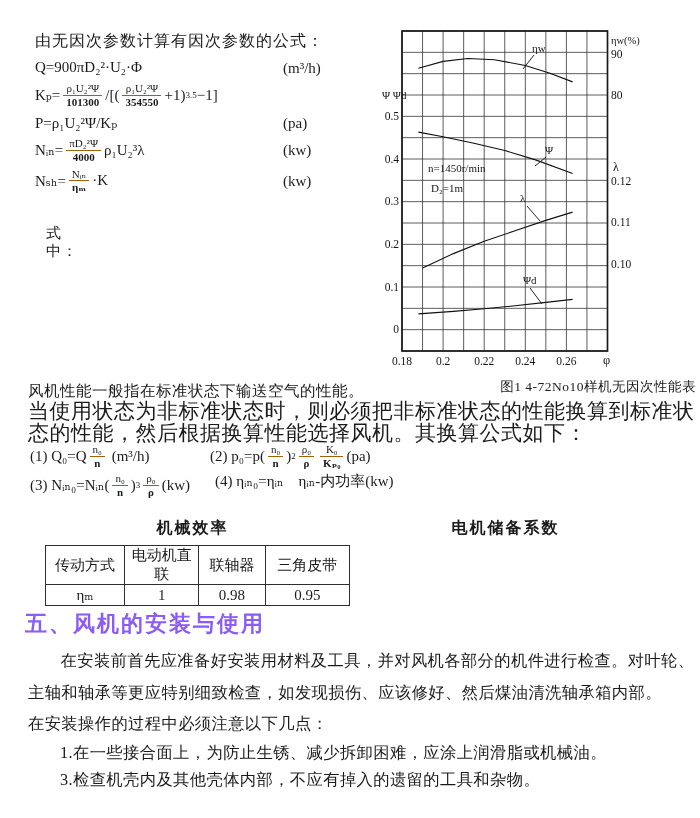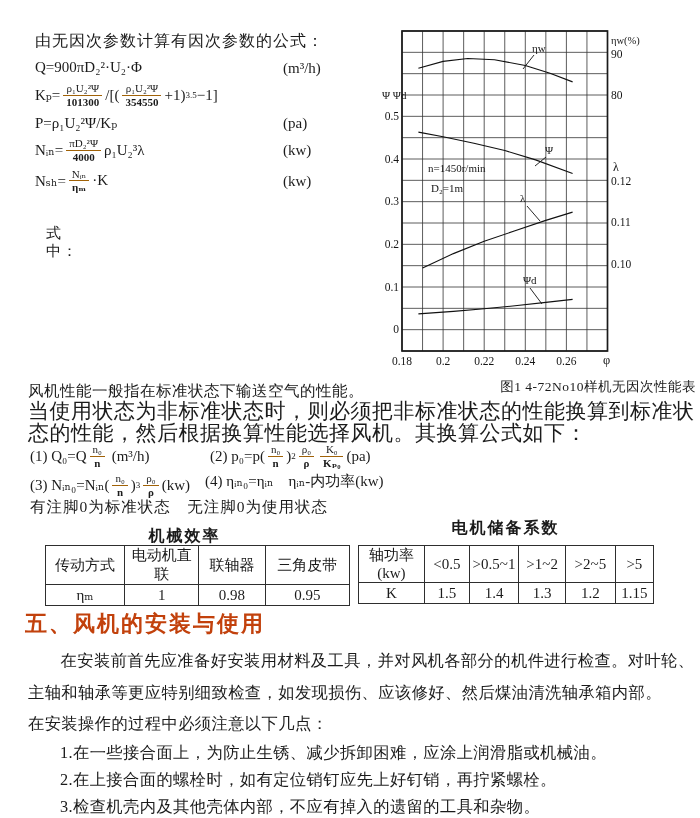--- a/index.html
+++ b/index.html
@@ -30,21 +30,21 @@
   .p2{left:28px;top:401px;width:671px;font-size:21px;line-height:21.5px;letter-spacing:0.5px;}
 
   .convrow{position:absolute;font-size:15px;}
   .convcell{position:absolute;display:flex;align-items:center;white-space:nowrap;}
   .footnote{left:30px;top:497px;font-size:15.5px;letter-spacing:1px;}
 
   .tbl-title{font-size:16px;text-align:center;letter-spacing:2px;}
   table{border-collapse:collapse;}
   td{border:1.5px solid #2e2e2e;text-align:center;font-size:15px;height:20px;padding:0 2px;}
 
-  .sec-title{left:25px;top:609px;font-size:22px;letter-spacing:2px;color:#c2410c;}
+  .sec-title{left:25px;top:609px;font-size:22px;letter-spacing:2px;color:#8b5cf6;}
   .sec-p1{left:28px;top:645px;width:671px;font-size:16.3px;line-height:32px;text-indent:2em;letter-spacing:0.4px;}
   .sec-p2{left:28px;top:713px;width:671px;font-size:16.3px;letter-spacing:0.4px;}
   .sec-list{left:28px;top:740px;width:671px;font-size:16.3px;letter-spacing:0.4px;}
   .sec-list div{padding-left:32px;line-height:26.8px;}
 
   svg text{font-family:"Liberation Serif","DejaVu Serif",serif;fill:#151515;}
 </style>
 </head>
 <body>
 
@@ -212,69 +212,47 @@
           <span class="den">n</span>
         </span>
       <span>)</span>
         <sup>3</sup>
       <span class="frac">
           <span class="num">ρ₀</span>
           <span class="den">ρ</span>
         </span>
       <span>(kw)</span>
     </div>
-    <div class="convcell" style="left:205px;top:0;text-align:center;">
+    <div class="convcell" style="left:215px;top:0;text-align:center;">
       <span>(4) ηᵢₙ₀=ηᵢₙ　ηᵢₙ-内功率(kw)</span>
     </div>
   </div>
-  <div class="abs footnote">有注脚0为标准状态　无注脚0为使用状态</div>
-
-  <div class="abs hd tbl-title" style="left:32px;top:518px;width:305px;margin-top:8px;">机械效率</div>
+
+  <div class="abs hd tbl-title" style="left:40px;top:518px;width:305px;">机械效率</div>
   <div class="abs hd tbl-title" style="left:358px;top:518px;width:295px;">电机储备系数</div>
 
   <table class="abs" style="left:45px;top:545px;width:305px;">
     <tbody>
         <tr>
       <td style="width:80px">传动方式</td>
       <td style="width:75px">电动机直联</td>
       <td style="width:65px">联轴器</td>
       <td style="width:85px">三角皮带</td>
     </tr>
     <tr>
       <td>ηₘ</td>
       <td>1</td>
       <td>0.98</td>
       <td>0.95</td>
     </tr>
   </tbody>
     </table>
 
-  <table class="abs" style="left:358px;top:545px;width:296px;">
-    <tbody>
-        <tr>
-      <td style="width:74px">轴功率(kw)</td>
-      <td style="width:45px">&lt;0.5</td>
-      <td style="width:45px">&gt;0.5~1</td>
-      <td style="width:46px">&gt;1~2</td>
-      <td style="width:50px">&gt;2~5</td>
-      <td style="width:36px">&gt;5</td>
-    </tr>
-    <tr>
-      <td>K</td>
-      <td>1.5</td>
-      <td>1.4</td>
-      <td>1.3</td>
-      <td>1.2</td>
-      <td>1.15</td>
-    </tr>
-  </tbody>
-    </table>
 
   <div class="abs hd sec-title">五、风机的安装与使用</div>
   <div class="abs sec-p1">在安装前首先应准备好安装用材料及工具，并对风机各部分的机件进行检查。对叶轮、主轴和轴承等更应特别细致检查，如发现损伤、应该修好、然后煤油清洗轴承箱内部。</div>
   <div class="abs sec-p2">在安装操作的过程中必须注意以下几点：</div>
   <div class="abs sec-list">
     <div>1.在一些接合面上，为防止生锈、减少拆卸困难，应涂上润滑脂或机械油。</div>
-    <div>2.在上接合面的螺栓时，如有定位销钉应先上好钉销，再拧紧螺栓。</div>
     <div>3.检查机壳内及其他壳体内部，不应有掉入的遗留的工具和杂物。</div>
   </div>
 
 </div>
 
 </body></html>

